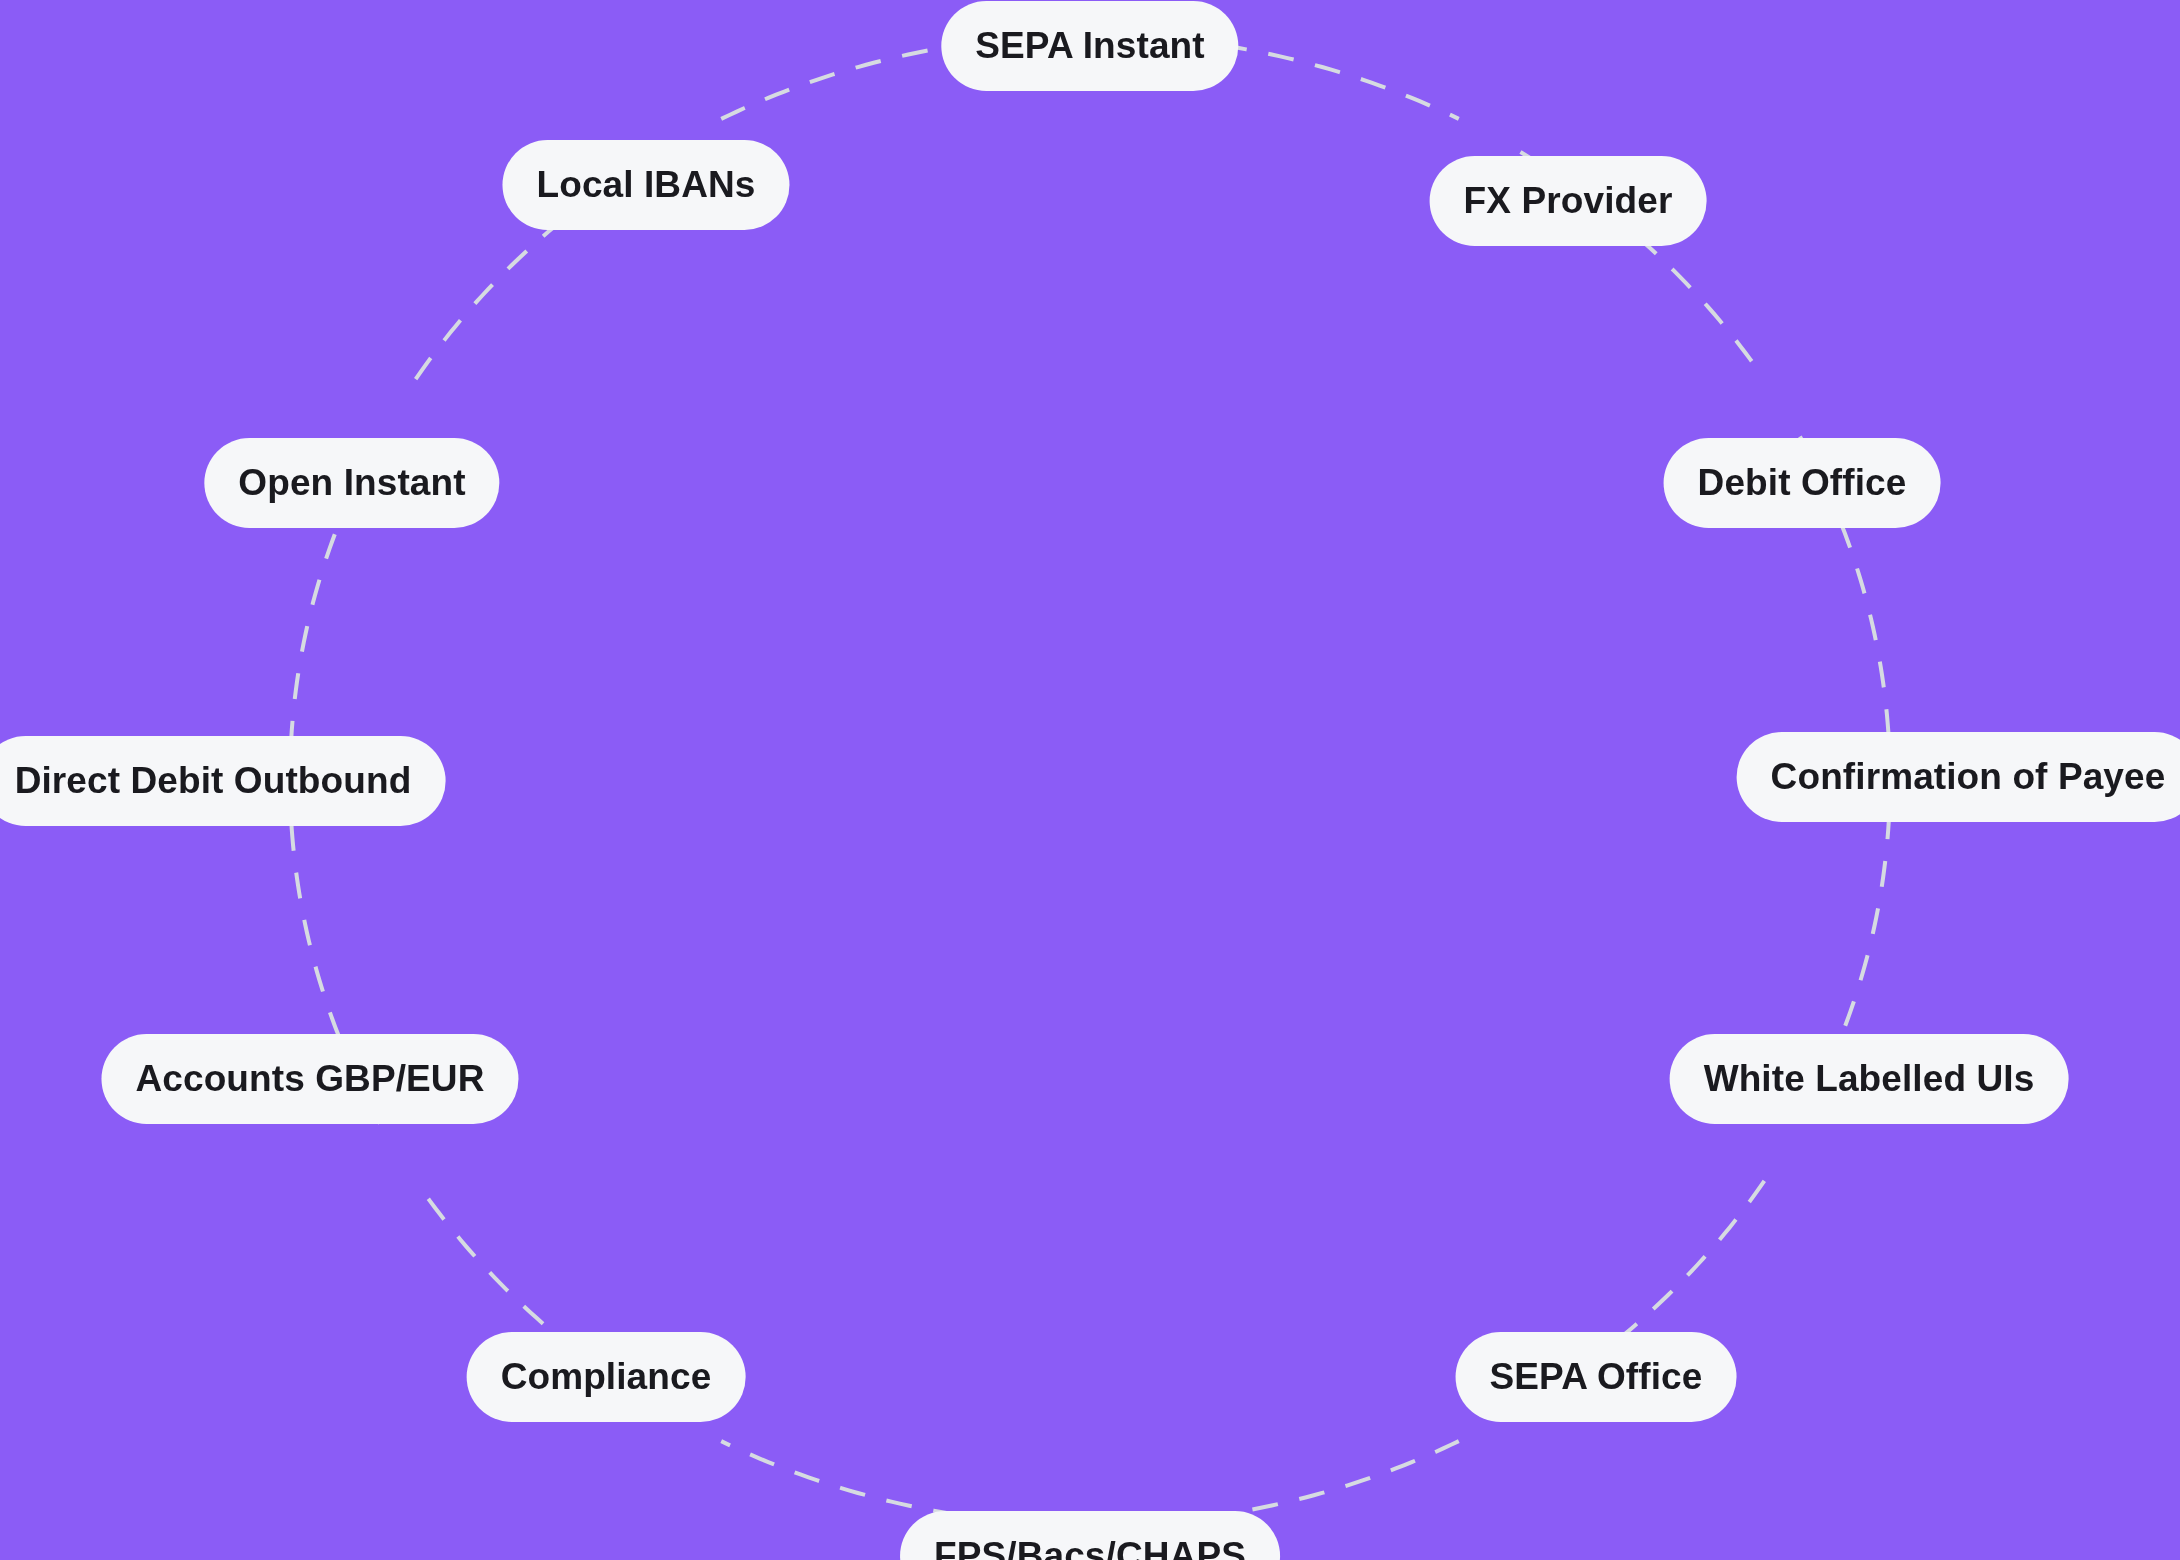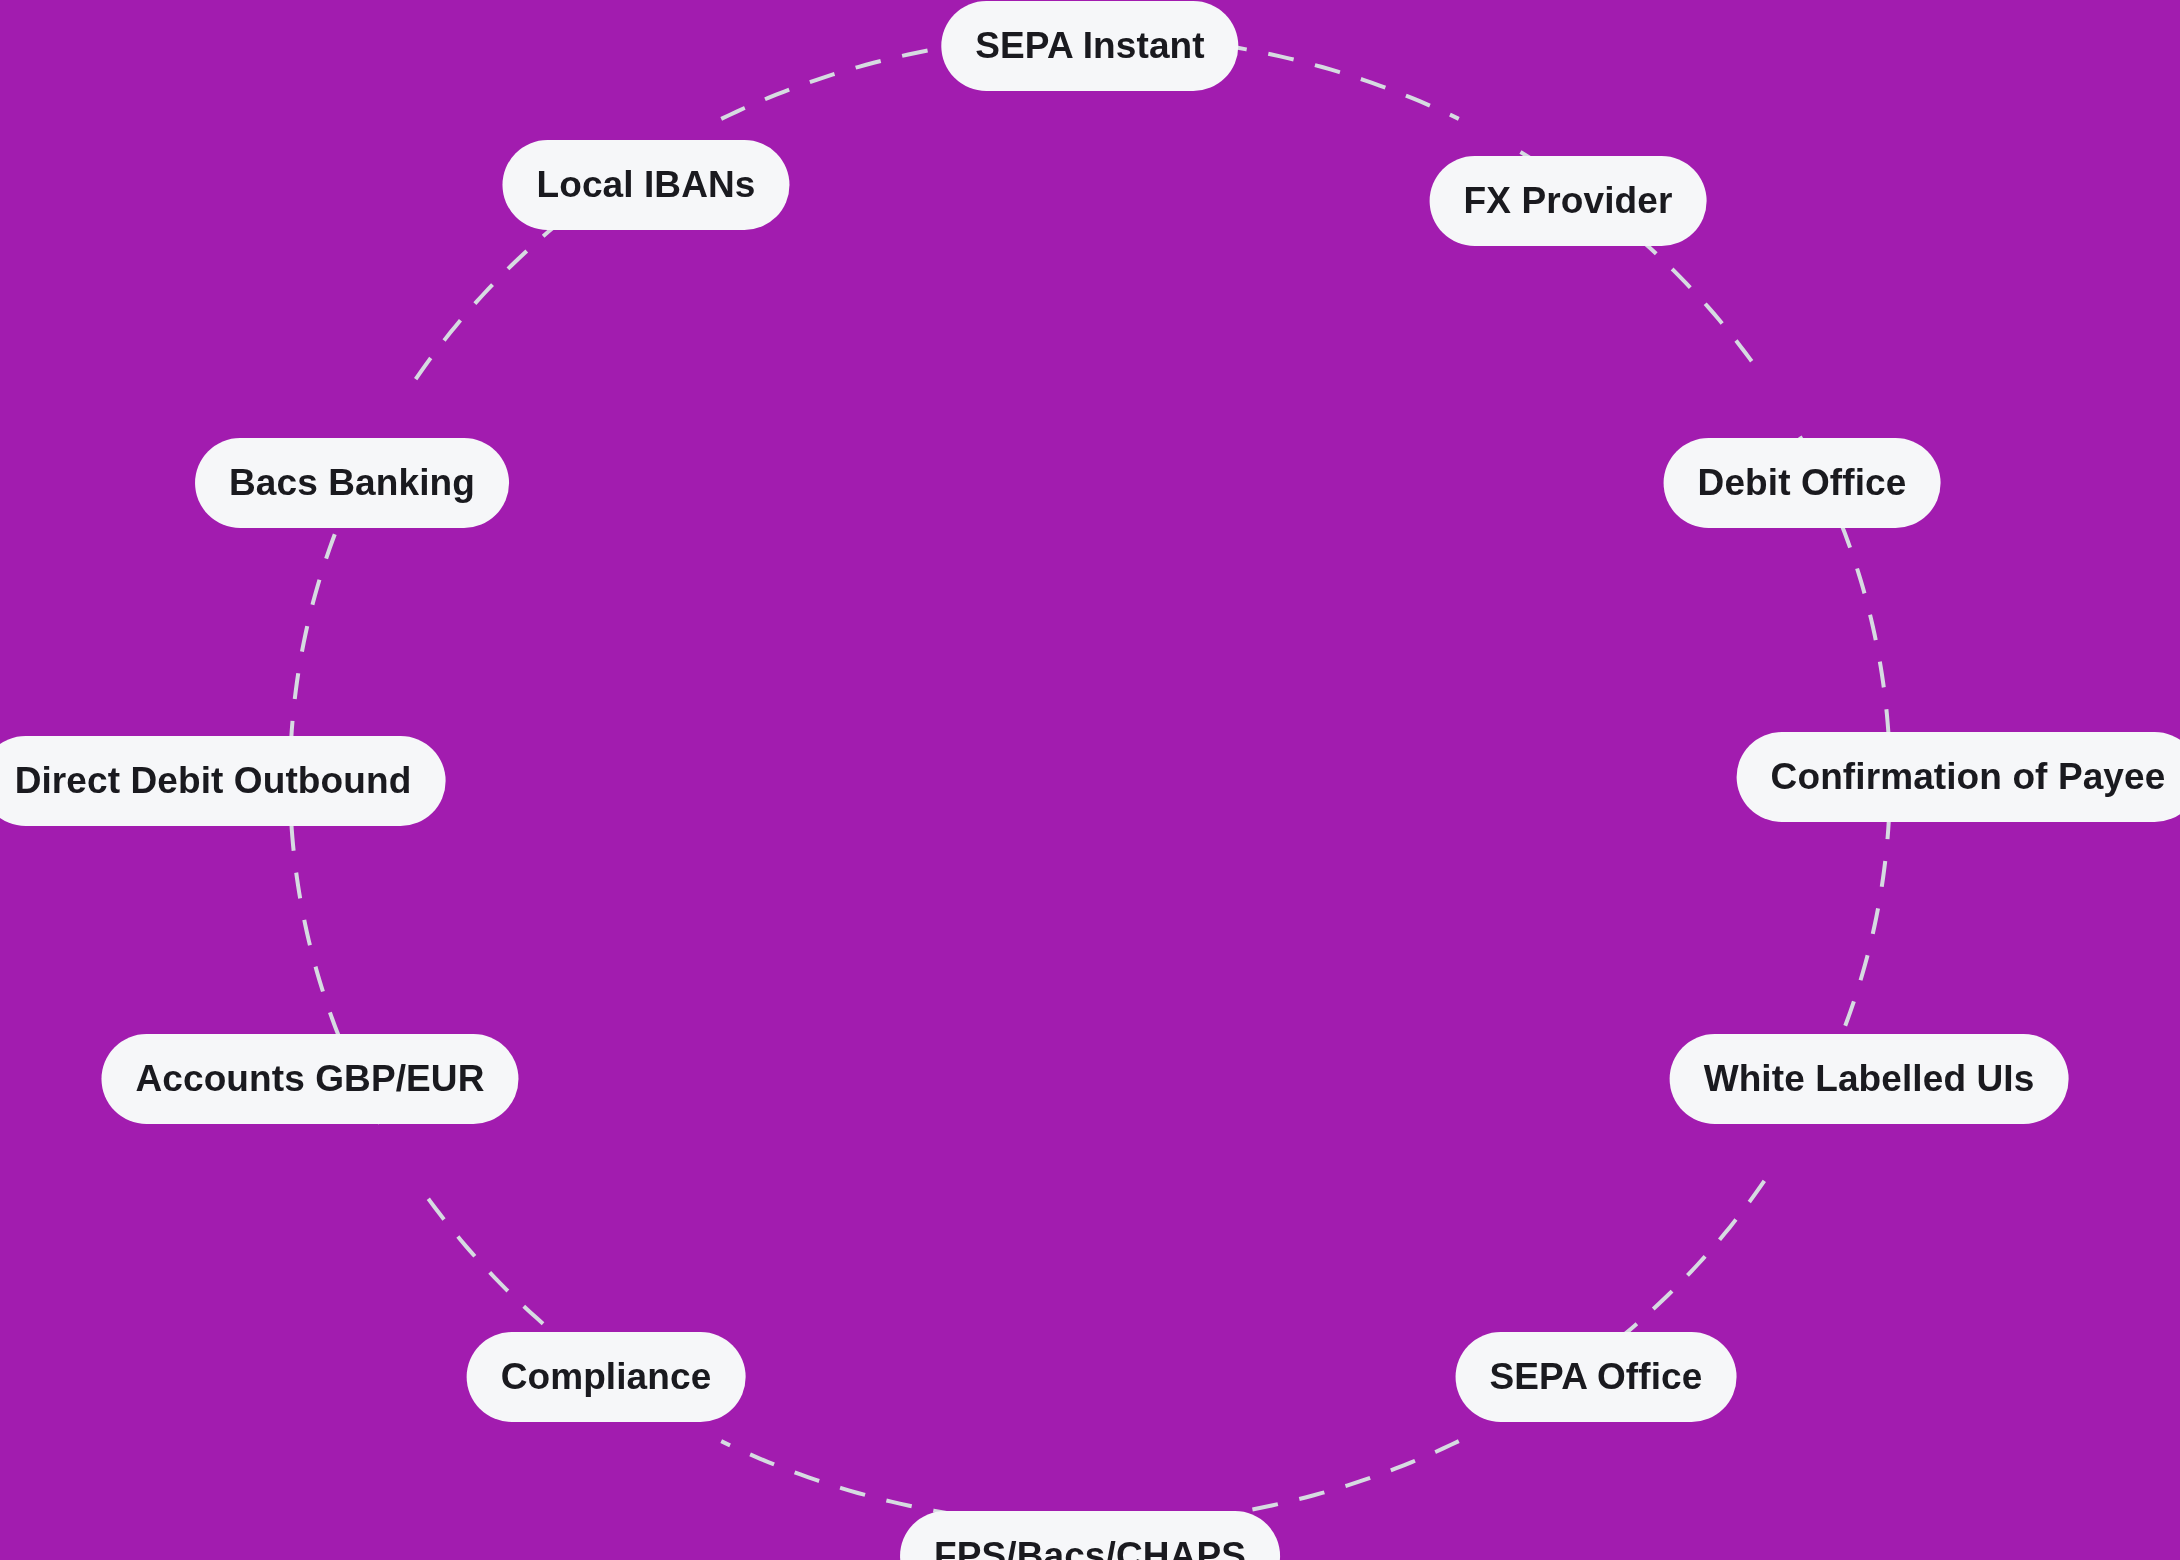--- a/index.html
+++ b/index.html
@@ -5,21 +5,21 @@
 <style>
   html, body {
     margin: 0;
     padding: 0;
     background: #000000;
   }
   #stage {
     position: relative;
     width: 2180px;
     height: 1560px;
-    background: #a21caf;
+    background: #8b5cf6;
     overflow: hidden;
     font-family: "Liberation Sans", "DejaVu Sans", sans-serif;
   }
   #ring-svg {
     position: absolute;
     left: 0;
     top: 0;
     width: 2180px;
     height: 1560px;
     display: block;
@@ -68,17 +68,17 @@
       <div class="node" style="left: 1090px; top: 46px;">SEPA Instant</div>
       <div class="node" style="left: 1568px; top: 185px; margin-top: 16px;">FX Provider</div>
       <div class="node" style="left: 1802px; top: 483px;">Debit Office</div>
       <div class="node" style="left: 1968px; top: 777px;">Confirmation of Payee</div>
       <div class="node" style="left: 1869px; top: 1079px;">White Labelled UIs</div>
       <div class="node" style="left: 1596px; top: 1377px;">SEPA Office</div>
       <div class="node" style="left: 1090px; top: 1515px; margin-top: 41px;">FPS/Bacs/CHAPS</div>
       <div class="node" style="left: 606px; top: 1377px;">Compliance</div>
       <div class="node" style="left: 310px; top: 1079px;">Accounts GBP/EUR</div>
       <div class="node" style="left: 213px; top: 781px;">Direct Debit Outbound</div>
-      <div class="node" style="left: 352px; top: 483px;">Bacs Banking</div>
+      <div class="node" style="left: 352px; top: 483px;">Open Instant</div>
       <div class="node" style="left: 646px; top: 185px;">Local IBANs</div>
     </div>
 
 </div>
 
 </body></html>

